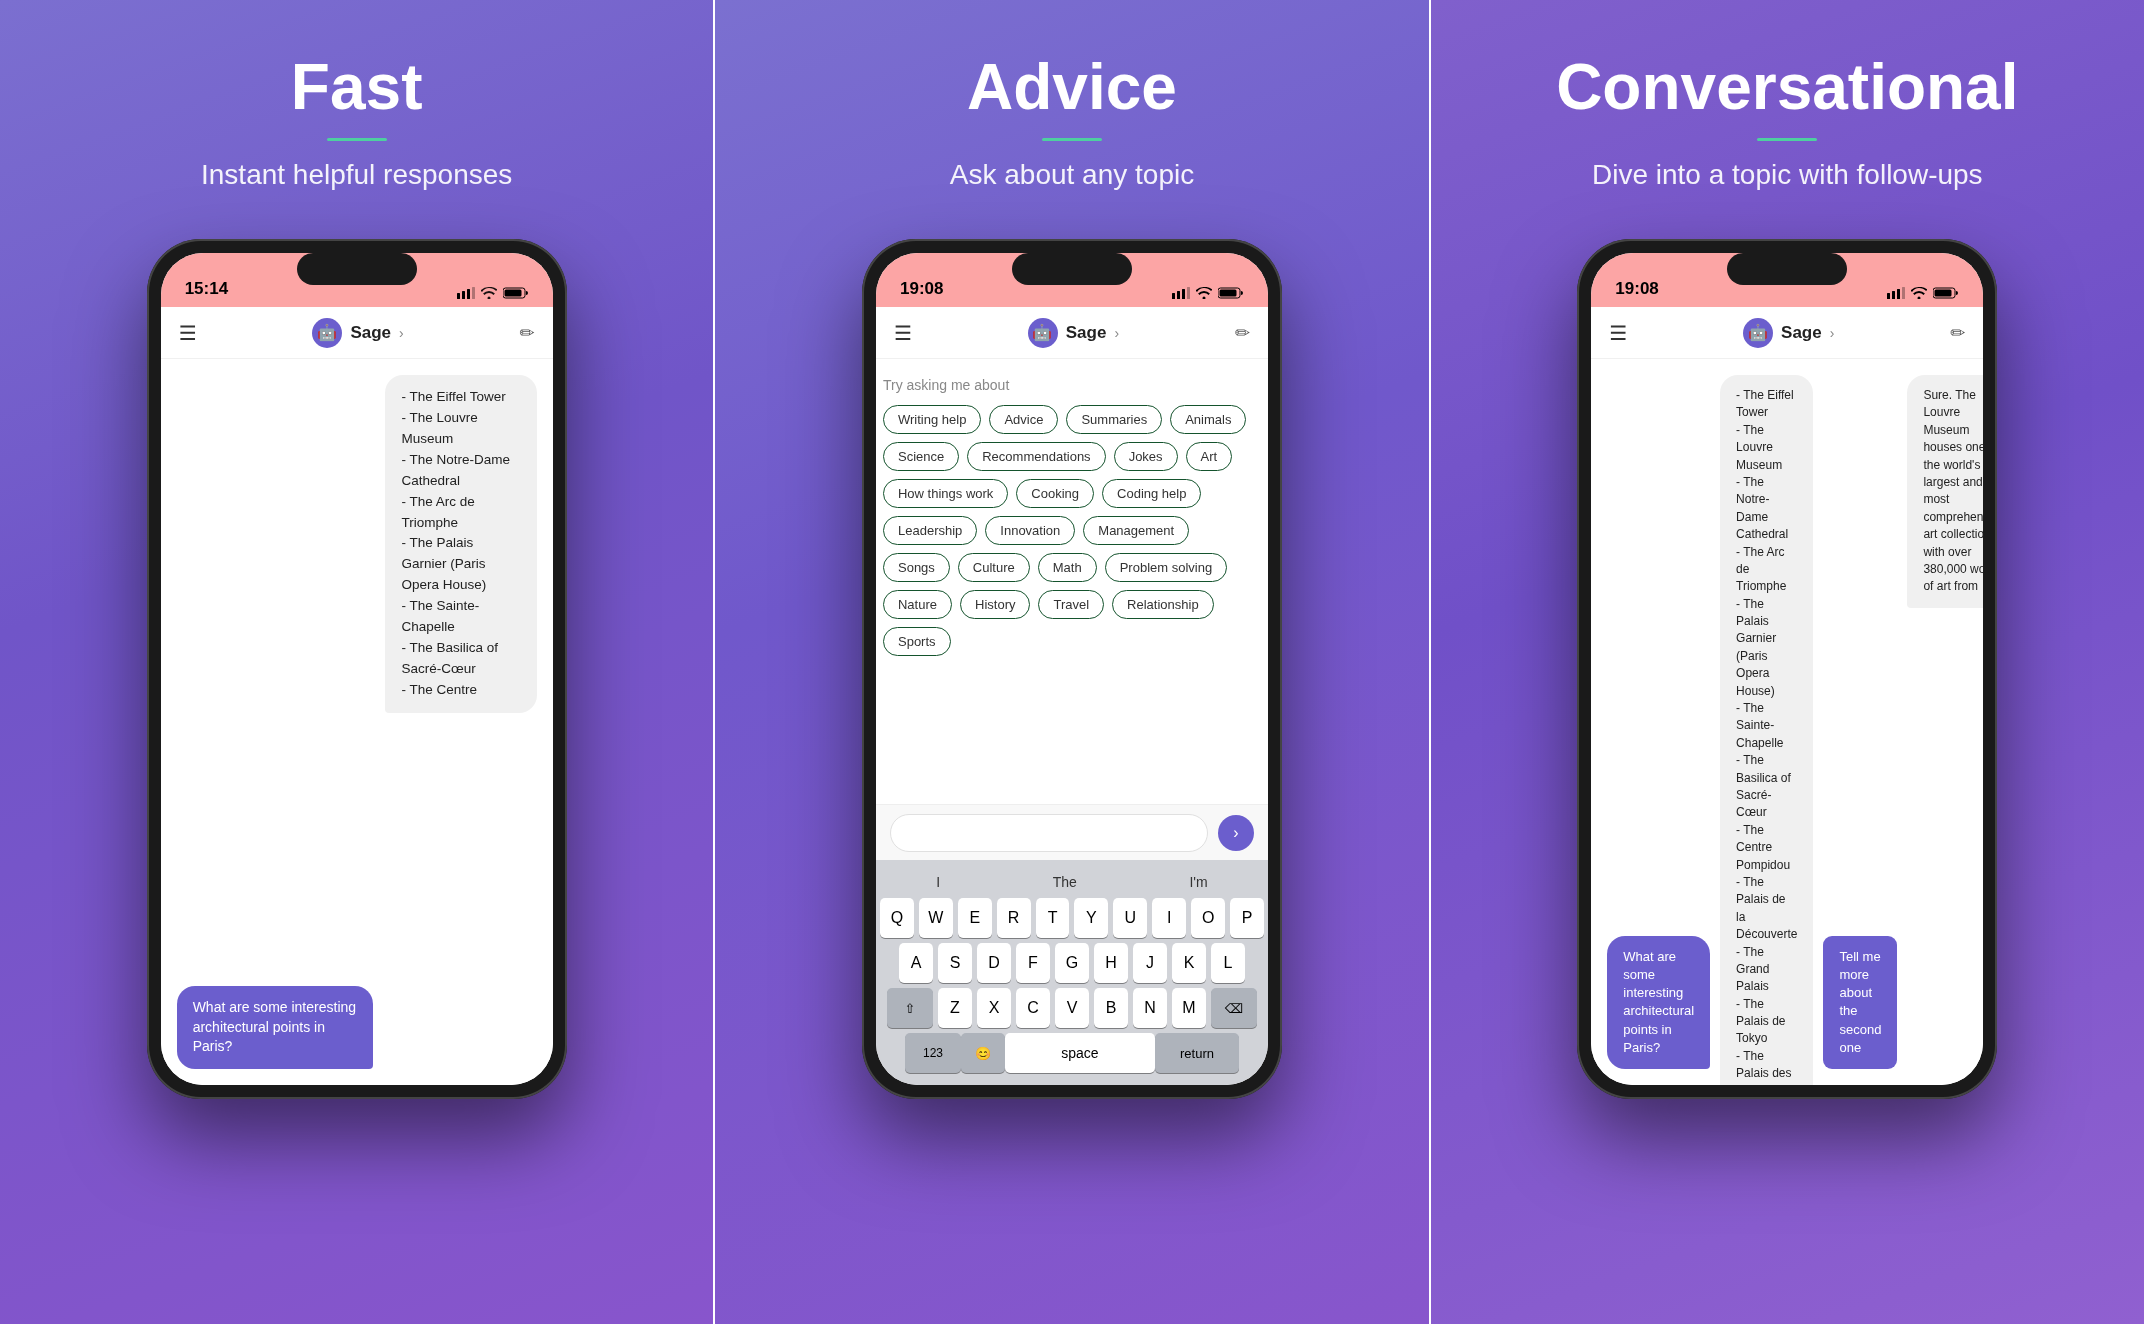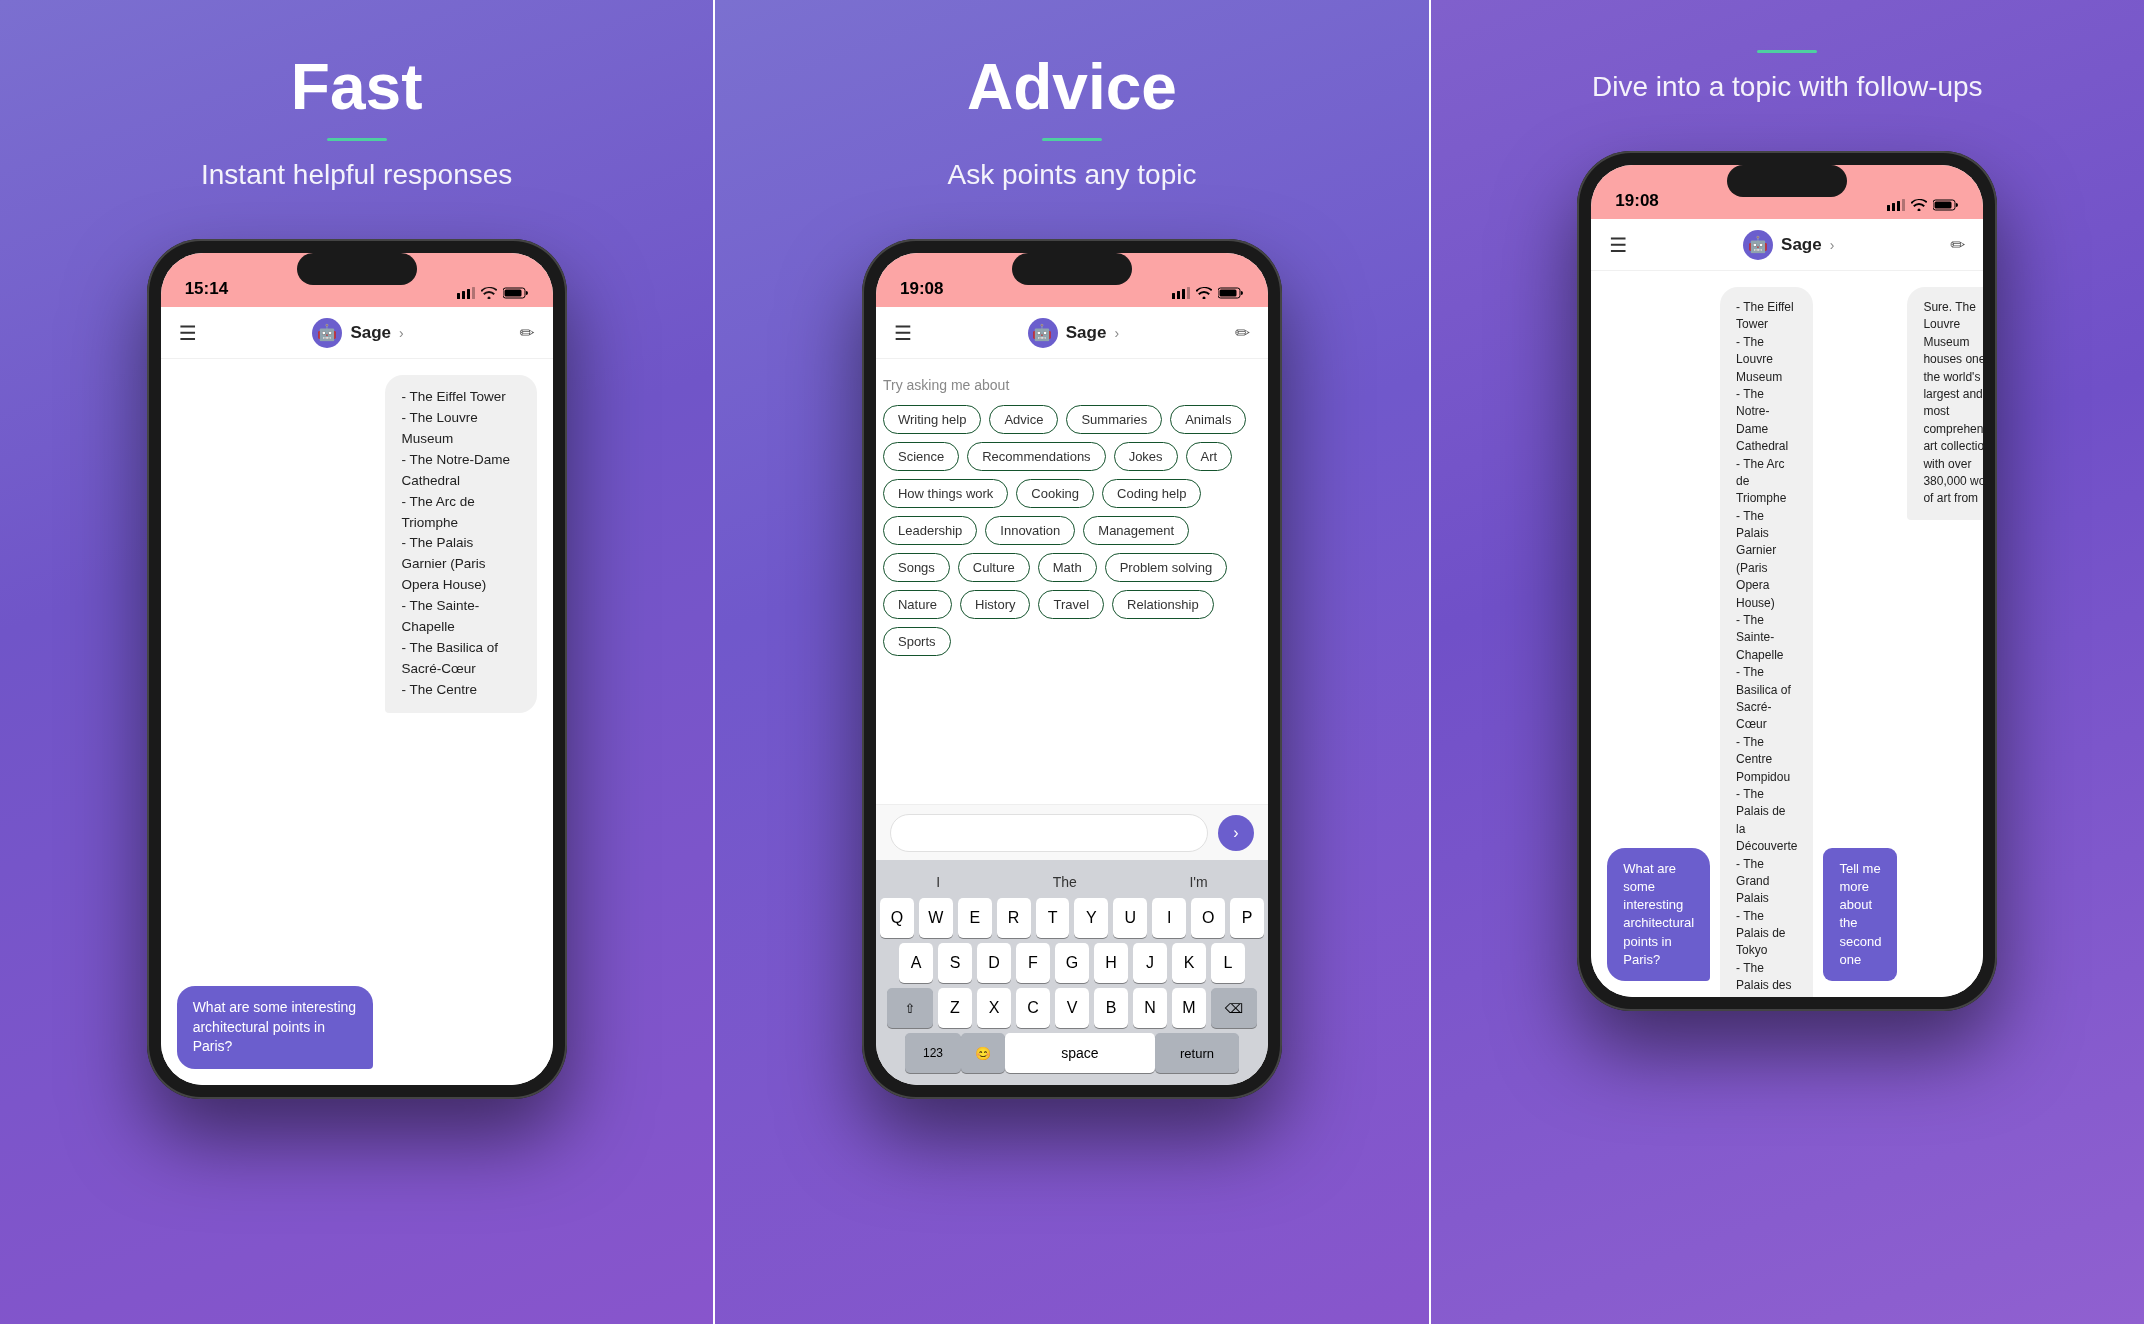--- a/index.html
+++ b/index.html
@@ -390,21 +390,21 @@
       </div>
     </div>
   </div>
 </div>
 
 <div class="panel-divider"></div>
 
 <div class="panel panel-center">
   <h1 class="panel-title">Advice</h1>
   <div class="title-underline"></div>
-  <p class="panel-subtitle">Ask points any topic</p>
+  <p class="panel-subtitle">Ask about any topic</p>
 
   <div class="phone">
     <div class="phone-notch"></div>
     <div class="phone-inner">
 
       <div class="status-bar">
         <span class="status-time">19:08</span>
         <div class="status-icons">
           <svg width="18" height="12" viewBox="0 0 18 12">
               <rect x="0" y="6" width="3" height="6" rx="0.5"></rect>
@@ -516,20 +516,21 @@
           <div class="kb-key kb-key-special" style="width:84px;font-size:13px;">return</div>
         </div>
       </div>
     </div>
   </div>
 </div>
 
 <div class="panel-divider"></div>
 
 <div class="panel panel-right">
+  <h1 class="panel-title">Conversational</h1>
   <div class="title-underline"></div>
   <p class="panel-subtitle">Dive into a topic with follow-ups</p>
 
   <div class="phone">
     <div class="phone-notch"></div>
     <div class="phone-inner">
 
       <div class="status-bar">
         <span class="status-time">19:08</span>
         <div class="status-icons">

